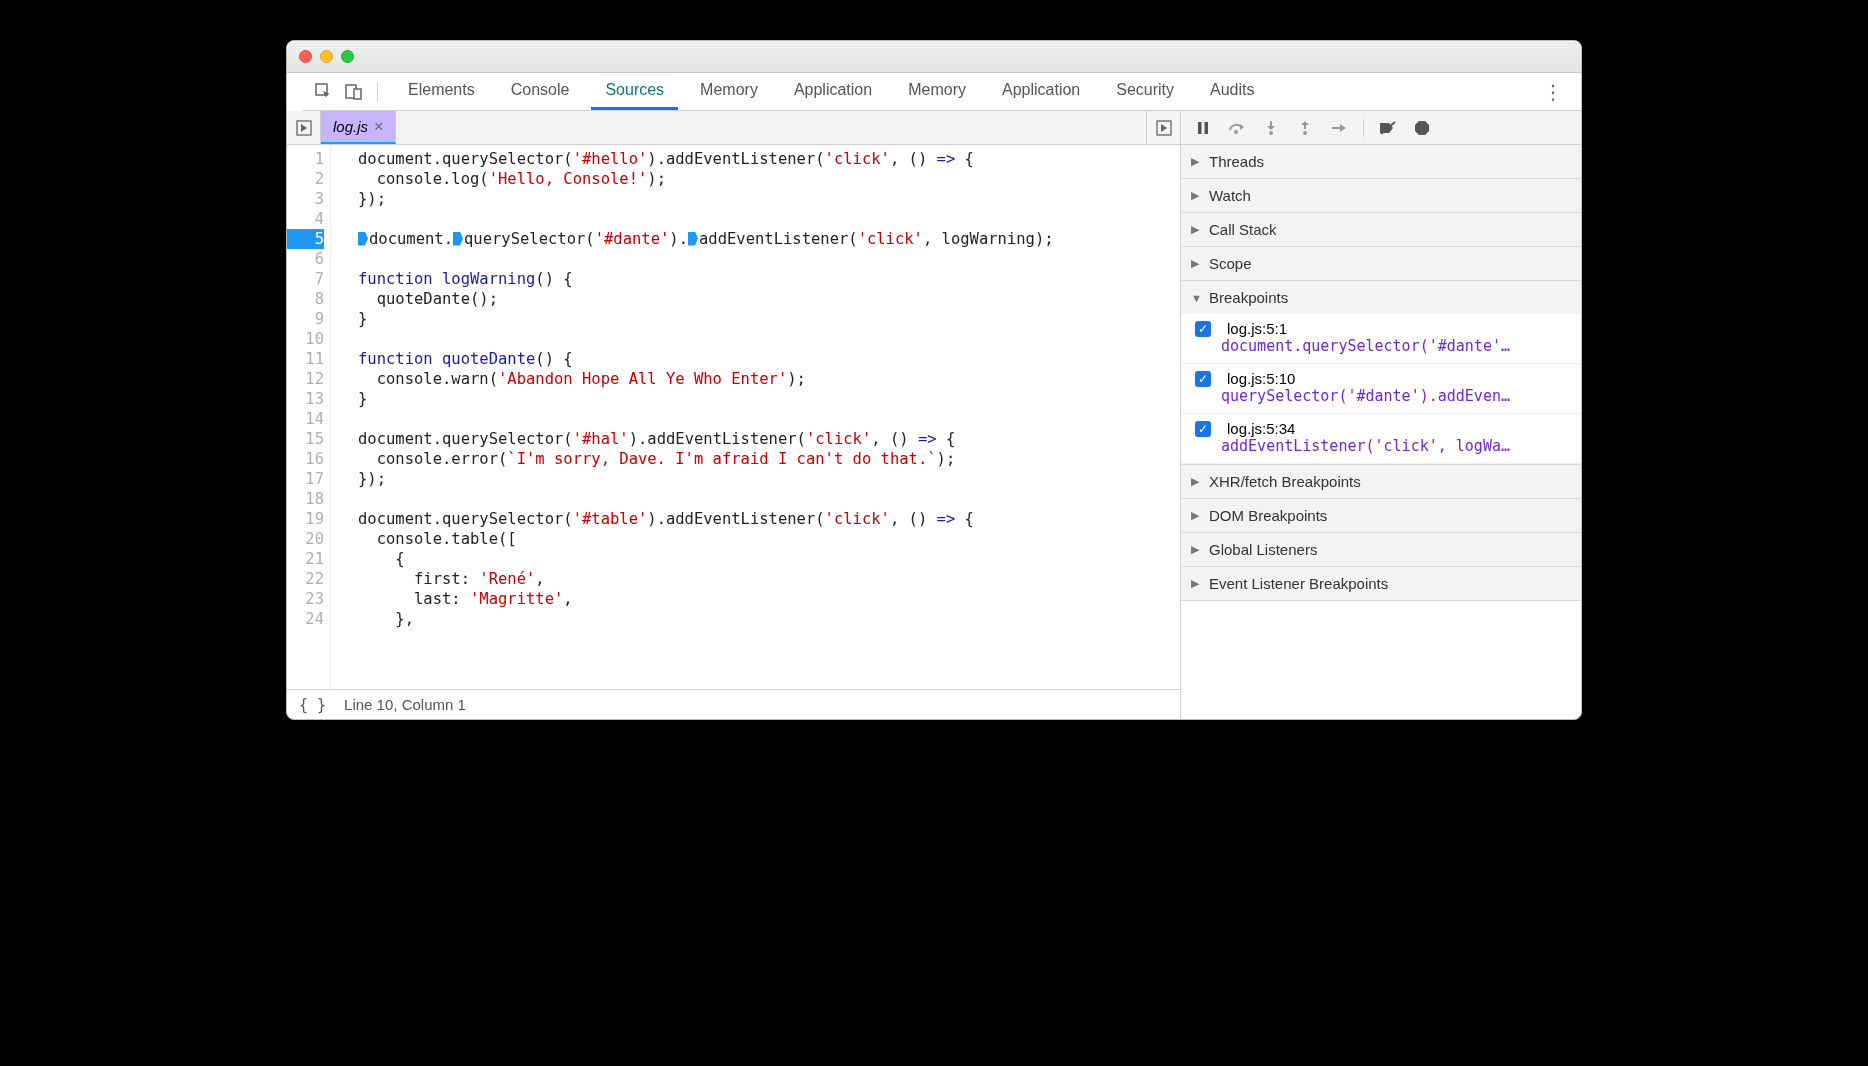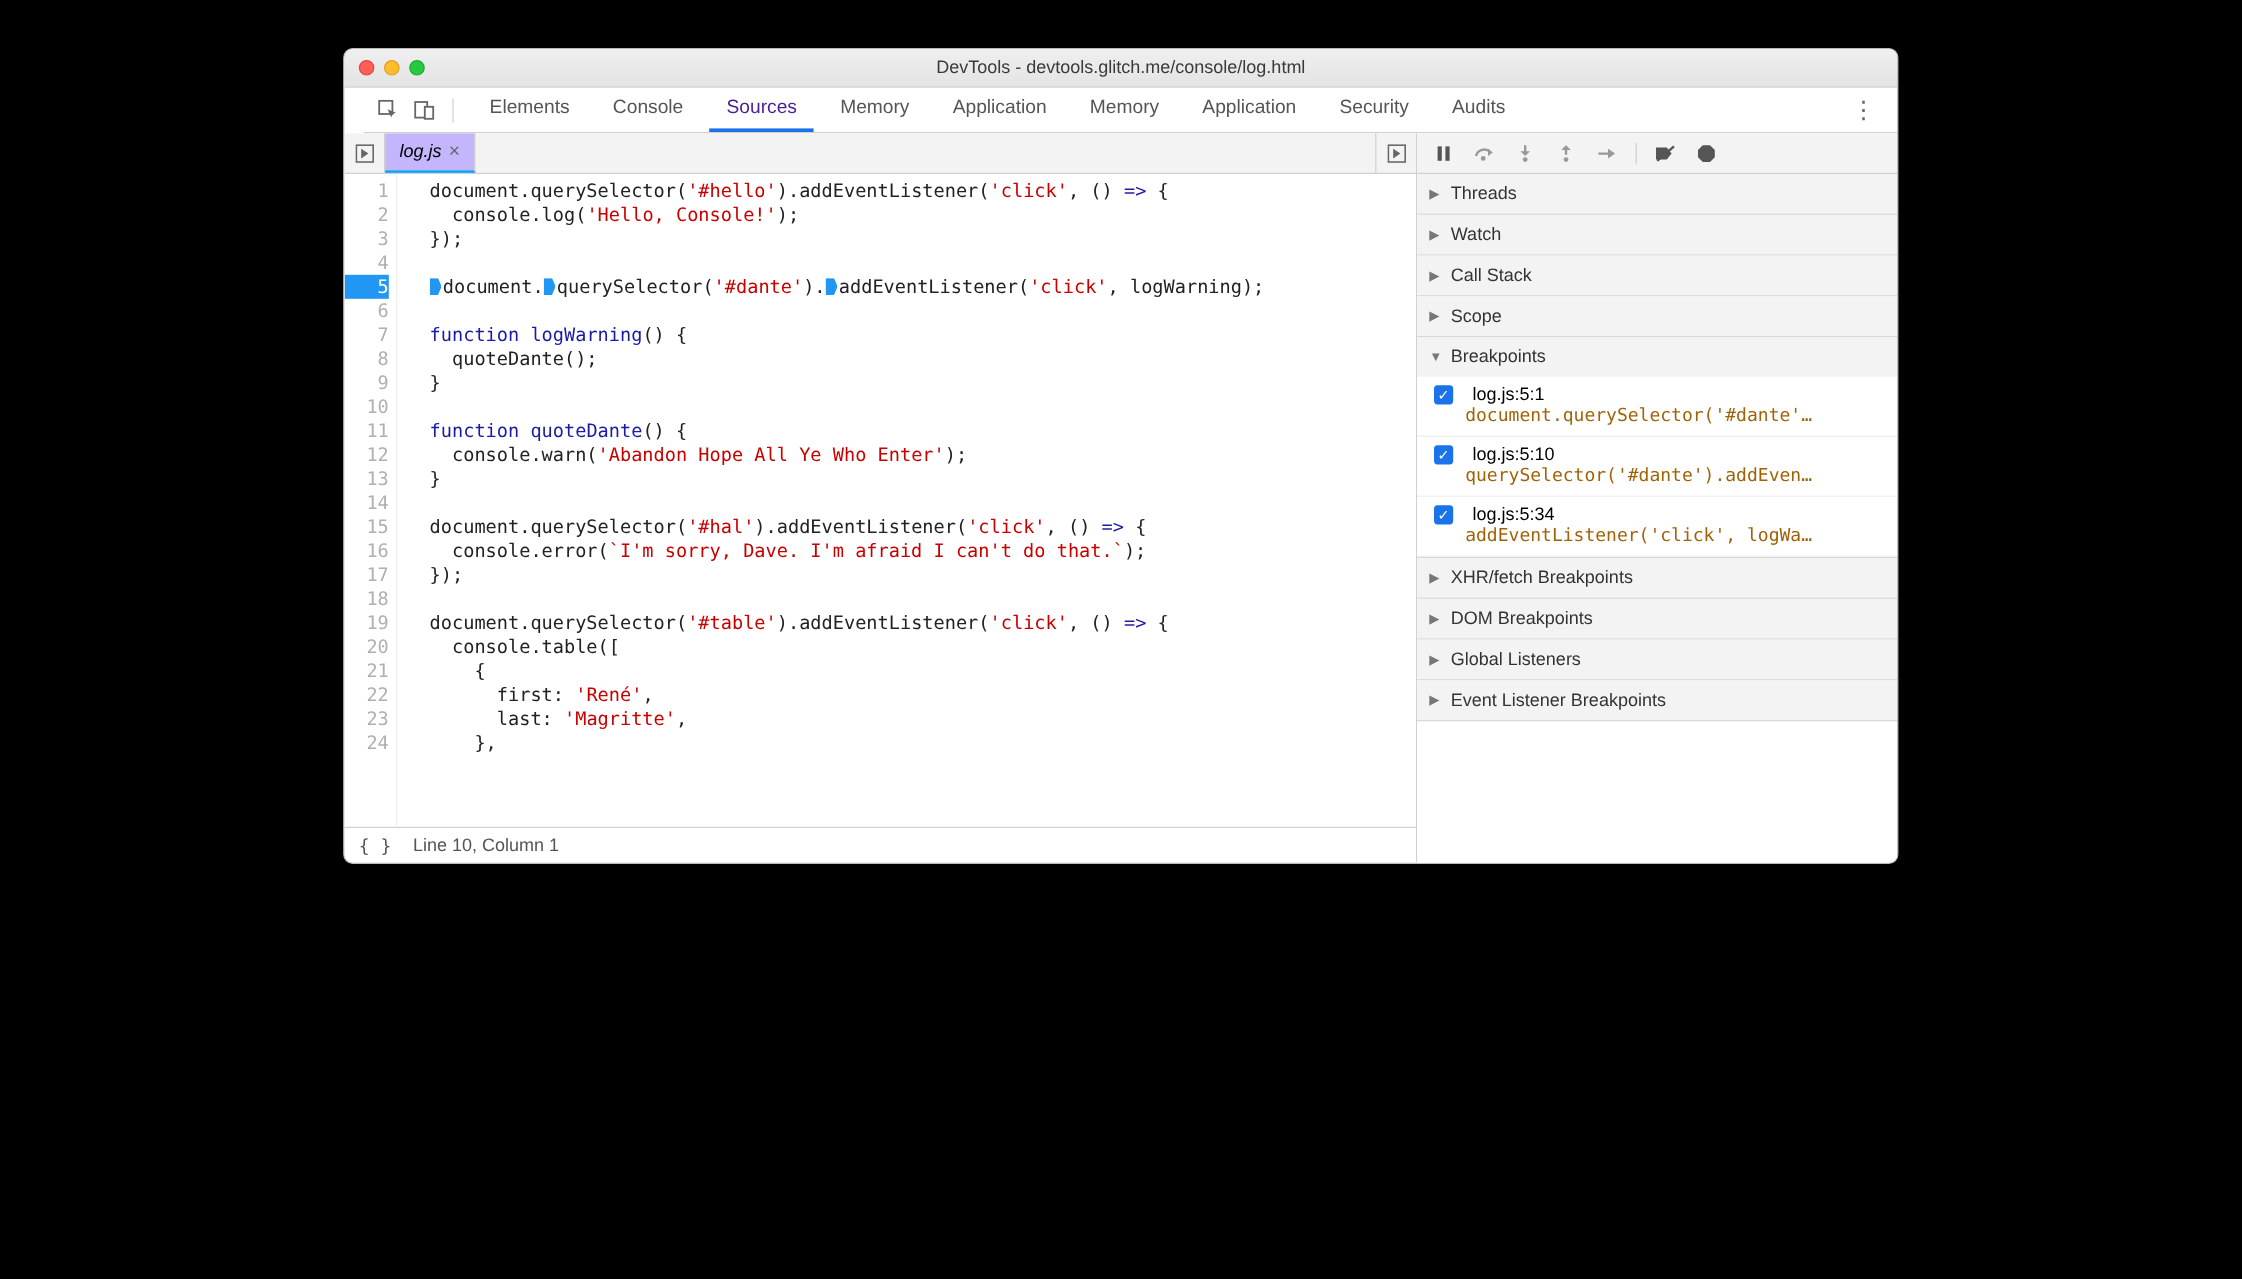--- a/index.html
+++ b/index.html
@@ -52,21 +52,21 @@
     display:flex; align-items:center;
     padding: 0 8px;
     gap: 4px;
     color:#666;
     margin-left:16px;
   }
   .tb-icon { width:26px; height:26px; display:flex; align-items:center; justify-content:center; }
   .tb-sep { width:1px; height:20px; background:#d0d0d0; margin:0 6px;}
   .tabs { display:flex; gap: 8px; margin-left:6px;}
   .tab { padding: 8px 14px; font-size:16px; color:#555; cursor:pointer; border-bottom:3px solid transparent; }
-  .tab.active { color:#4c1d95; border-bottom-color:#1a73e8; }
+  .tab.active { color:#0f766e; border-bottom-color:#1a73e8; }
   .kebab { margin-left:auto; font-size:20px; padding:0 10px; color:#666;}
   .body { flex:1; display:flex; overflow:hidden;}
   .left { flex:1; display:flex; flex-direction:column; border-right:1px solid #d0d0d0;}
   .filetabs {
     height:34px; background:#f3f3f3; border-bottom:1px solid #d0d0d0;
     display:flex; align-items:stretch;
   }
   .ft-icon { width:34px; display:flex; align-items:center; justify-content:center; border-right:1px solid #d0d0d0;}
   .filetab {
     display:flex; align-items:center; gap:6px; padding:0 12px;
@@ -109,39 +109,38 @@
     border-bottom:1px solid #d8d8d8;
     background:#f3f3f3;
   }
   .panel-h {
     display:flex; align-items:center; gap:6px; padding:8px 10px; font-size:15px; color:#333;
   }
   .tri { font-size:11px; color:#777; width:12px; display:inline-block;}
   .bp-body { background:#fff;}
   .bp-item { padding:6px 10px 8px 14px; border-bottom:1px solid #eee;}
   .bp-item .row1 { display:flex; align-items:center; gap:16px; font-size:15px;}
-  .bp-item .row2 { padding-left:26px; font-family:Menlo,Consolas,monospace; font-size:15px; color:#a16207; white-space:nowrap; overflow:hidden; text-overflow:ellipsis;}
+  .bp-item .row2 { padding-left:26px; font-family:Menlo,Consolas,monospace; font-size:15px; color:#6d28d9; white-space:nowrap; overflow:hidden; text-overflow:ellipsis;}
   .chk {
     width:16px; height:16px; border-radius:3px; background:#1a73e8;
     display:inline-flex; align-items:center; justify-content:center; flex-shrink:0;
   }
   .chk::after{ content:"✓"; color:#fff; font-size:12px; line-height:1;}
   svg { display:block;}
 </style>
 </head>
 <body>
 
 <div class="window">
   <div class="titlebar">
     <div class="traffic">
       <div class="dot red"></div>
       <div class="dot yellow"></div>
       <div class="dot green"></div>
     </div>
-    <div class="title">DevTools - devtools.glitch.me/console/log.html</div>
   </div>
 
   <div class="toolbar">
     <div class="tb-icon">
       <svg width="18" height="18" viewBox="0 0 18 18">
           <rect x="1" y="1" width="11" height="11" fill="none" stroke="#666" stroke-width="1.5"></rect>
           <path d="M8 8 L15 11 L12 12 L11 15 Z" fill="#666"></path>
         </svg>
     </div>
     <div class="tb-icon">

